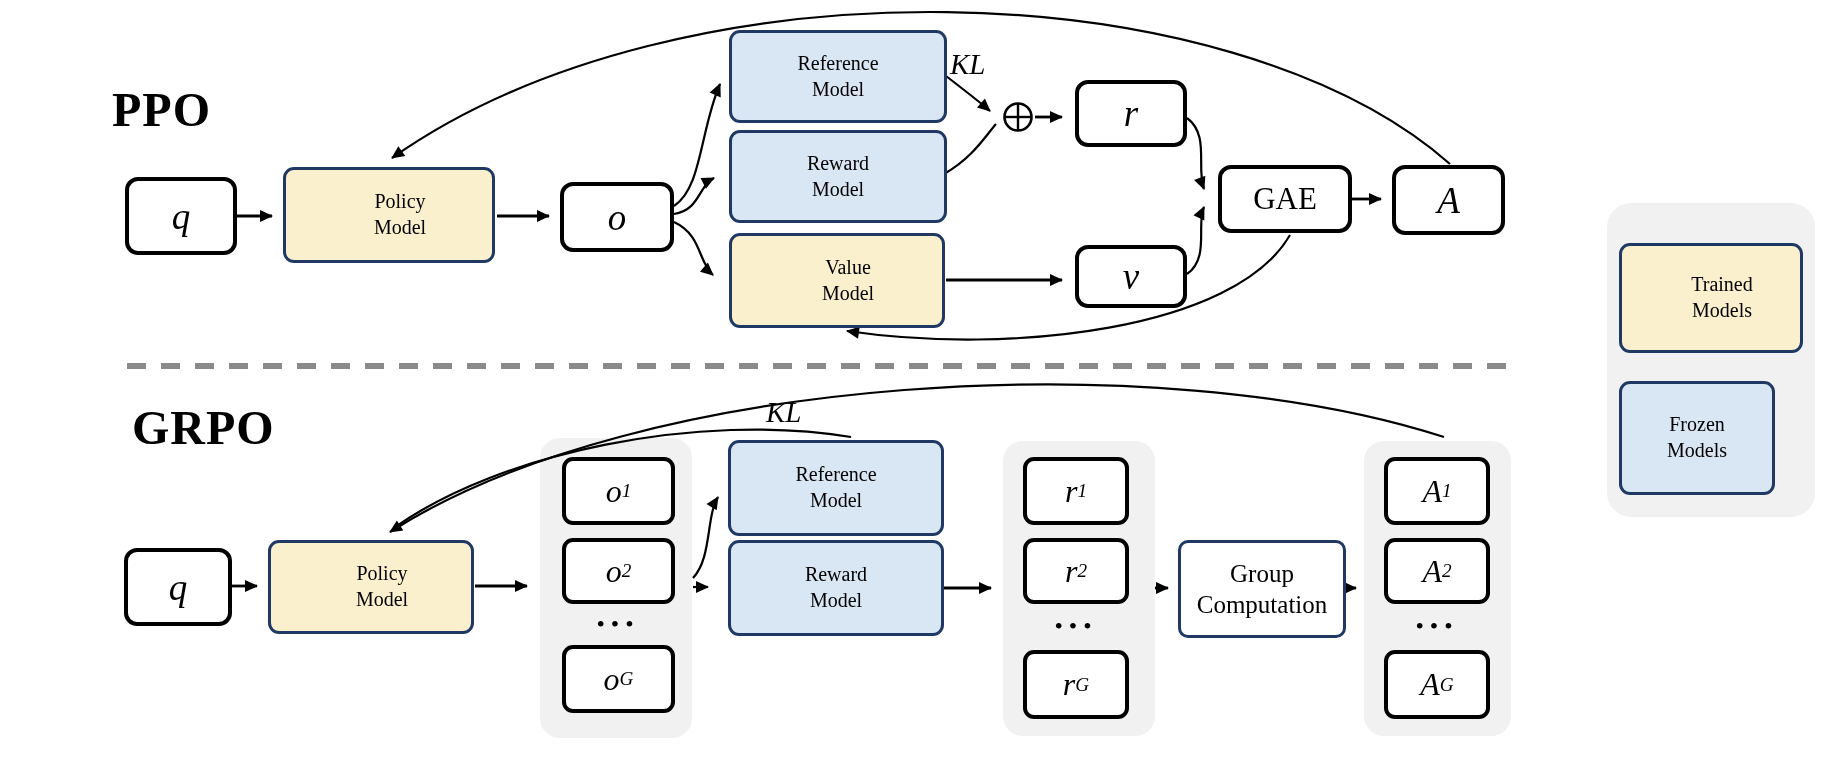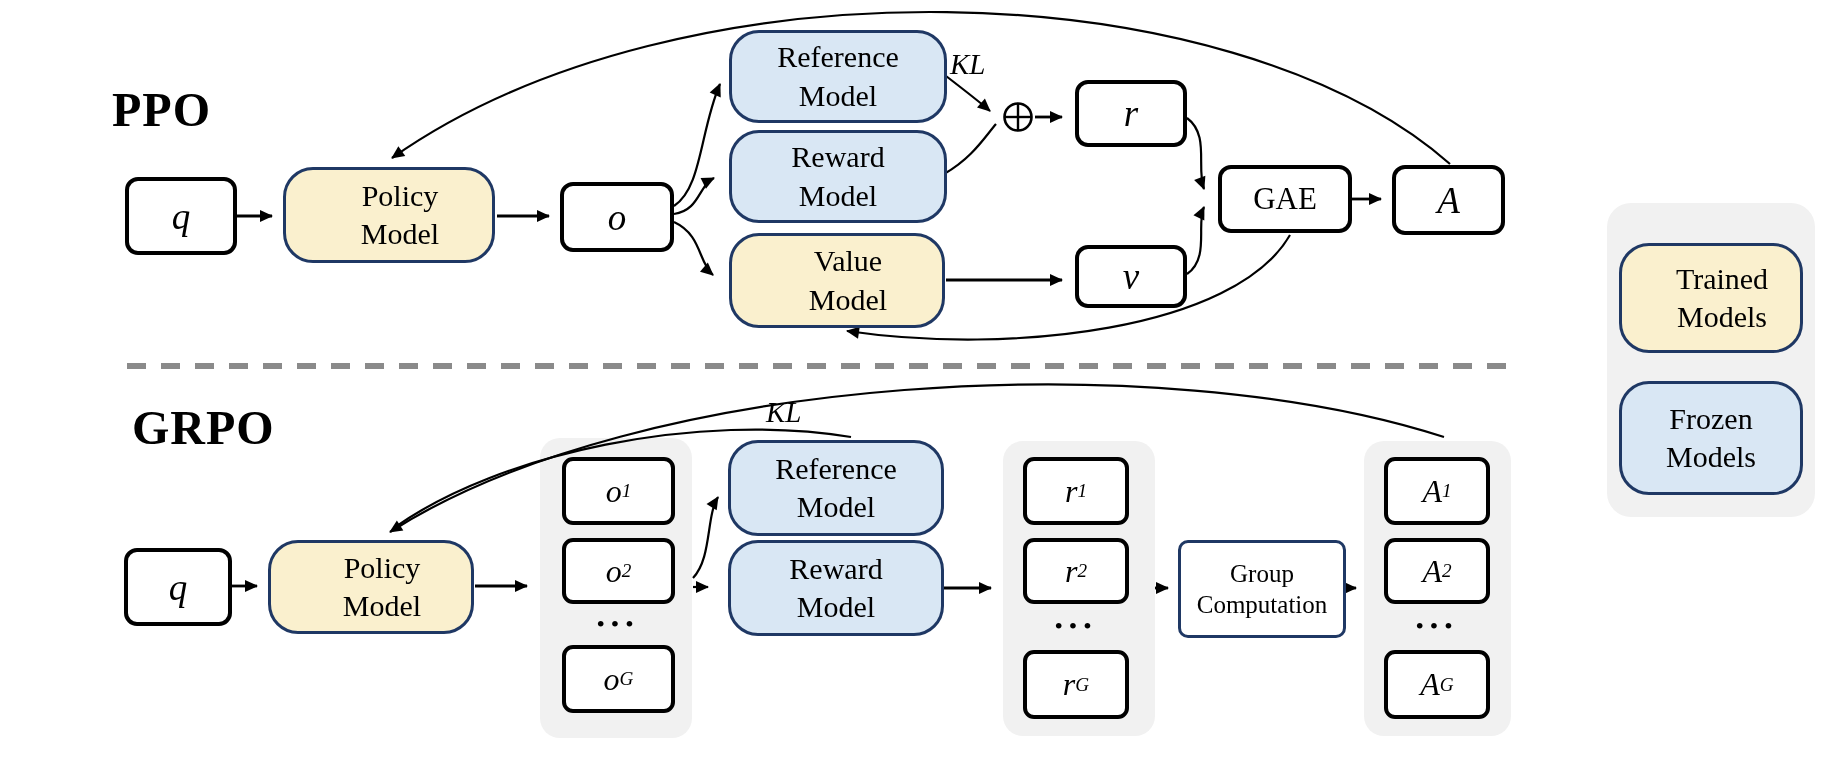--- a/index.html
+++ b/index.html
@@ -5,23 +5,23 @@
   html,body{margin:0;padding:0;background:#fff;}
   #stage{position:relative;width:1840px;height:760px;background:#fff;overflow:hidden;
          font-family:"Liberation Serif","DejaVu Serif",serif;color:#000;}
   .abs{position:absolute;box-sizing:border-box;}
   
   .node{background:#fff;border:4px solid #000;border-radius:13px;
         display:flex;align-items:center;justify-content:center;}
   .math{font-style:italic;font-size:37px;}
   .plain{font-style:normal;font-size:31px;}
   
-  .model{border:3.5px solid var(--navy);border-radius:30px;
+  .model{border:3.5px solid var(--navy);border-radius:11px;
          display:flex;align-items:center;justify-content:center;
-         font-size:30px;line-height:1.28;text-align:center;white-space:pre-line;}
+         font-size:20px;line-height:1.28;text-align:center;white-space:pre-line;}
   .trained{background:var(--cream);padding-left:22px;}
   .frozen{background:var(--blue);}
   
   .panel{background:var(--panel);border-radius:20px;}
   
   .item{background:#fff;border:4px solid #000;border-radius:11px;
         display:flex;align-items:center;justify-content:center;
         font-style:italic;font-size:32px;}
   .item sub{font-size:0.60em;line-height:0;vertical-align:-0.35em;font-style:italic;}
   .seclabel{font-weight:bold;font-size:48px;letter-spacing:1px;}
@@ -157,16 +157,16 @@
       <sub>2</sub>
     </div>
   <div class="abs dots z3" style="left:1389px;top:610px;width:96px;height:32px;">•••</div>
   <div class="abs item z3" style="left:1384px;top:650px;width:106px;height:69px;">
       <span>A</span>
       <sub>G</sub>
     </div>
 
   <div class="abs model trained z3" style="left:1619px;top:243px;width:184px;height:110px;">Trained
 Models</div>
-  <div class="abs model frozen z3" style="left:1619px;top:381px;width:184px;height:114px;">Frozen
+  <div class="abs model frozen z3" style="left:1619px;top:381px;width:156px;height:114px;">Frozen
 Models</div>
 
 </div>
 
 </body></html>

